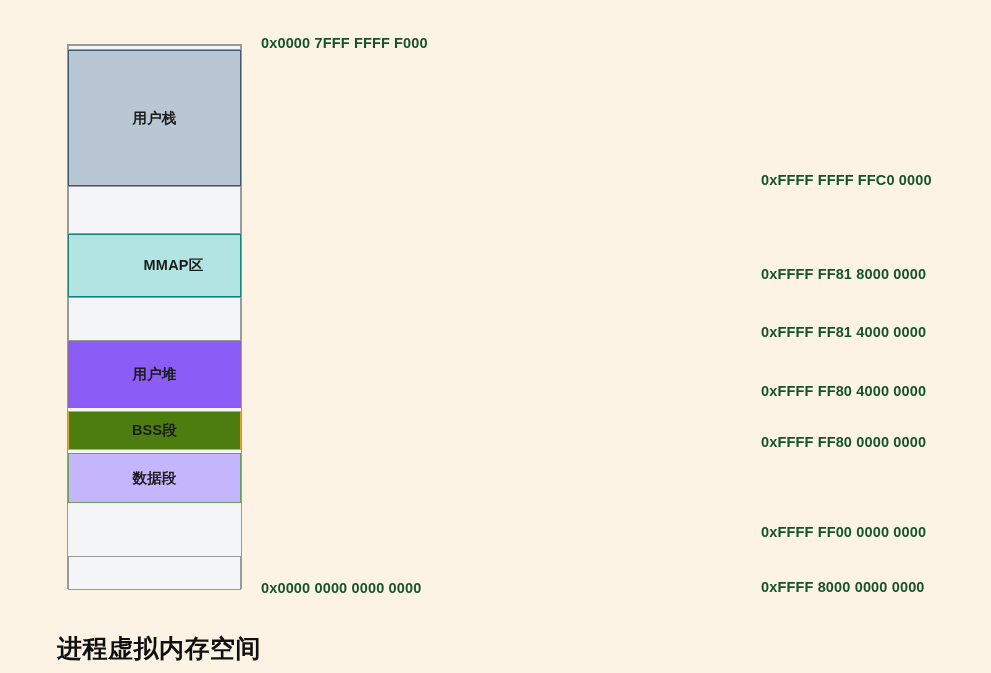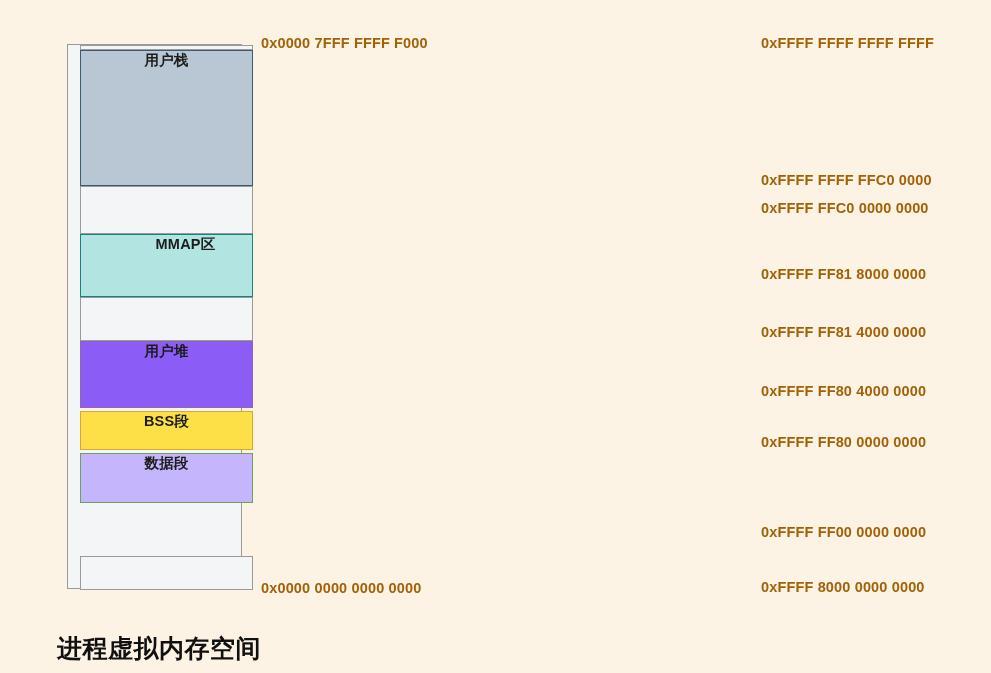--- a/index.html
+++ b/index.html
@@ -33,26 +33,26 @@
   .stack {
     position: absolute;
     background: #f4f5f6;
     border: 1px solid #9a9a9a;
     box-sizing: border-box;
   }
   #stack-process { left: 67px;  top: 44px; width: 175px; height: 545px; }
 
   .block {
     position: absolute;
-    left: 12px;
+    left: 0;
     width: 100%;
     box-sizing: border-box;
     border: 1px solid transparent;
     display: flex;
-    align-items: flex-start;
+    align-items: center;
     justify-content: center;
     text-align: center;
   }
   .block-label {
     font-weight: bold;
     font-size: 14.5px;
     color: #1c1c1c;
     line-height: 1.28;
     letter-spacing: .2px;
     white-space: pre-line;
@@ -60,21 +60,21 @@
   .block.gap {
     background: #f4f5f6;
     border-color: transparent;
   }
 
   
   .addr {
     position: absolute;
     font-weight: bold;
     font-size: 14.5px;
-    color: #a16207;
+    color: #14532d;
     white-space: nowrap;
     letter-spacing: .15px;
   }
   #col-process .addr { left: 261px; }
   #col-kernel  .addr { left: 266px; }
 
   
   .caption {
     position: absolute;
     top: 632px;
@@ -99,38 +99,36 @@
           <span class="block-label">用户栈</span>
         </div>
         <div class="block gap" style="top: 141px; height: 48px; background-color: rgb(244, 245, 246); border-color: rgb(154, 154, 154);"></div>
         <div class="block" style="top: 189px; height: 63px; background-color: rgb(178, 228, 226); border-color: rgb(20, 131, 127); padding-left: 38px;">
           <span class="block-label">MMAP区</span>
         </div>
         <div class="block gap" style="top: 252px; height: 44px; background-color: rgb(244, 245, 246); border-color: rgb(154, 154, 154);"></div>
         <div class="block" style="top: 296px; height: 67px; background-color: #8b5cf6; border-color: rgb(144, 99, 181);">
           <span class="block-label">用户堆</span>
         </div>
-        <div class="block" style="top: 366px; height: 39px; background-color: #fde047; border-color: rgb(224, 165, 42);">
+        <div class="block" style="top: 366px; height: 39px; background-color: #4d7c0f; border-color: rgb(224, 165, 42);">
           <span class="block-label">BSS段</span>
         </div>
         <div class="block" style="top: 408px; height: 50px; background-color: #c4b5fd; border-color: rgb(106, 161, 94);">
           <span class="block-label">数据段</span>
         </div>
         <div class="block gap" style="top: 511px; height: 34px; background-color: rgb(244, 245, 246); border-color: rgb(154, 154, 154);"></div>
       </div>
     <div class="caption" id="caption-process">进程虚拟内存空间</div>
   <div class="addr" style="top: 35px;">0x0000 7FFF FFFF F000</div>
       <div class="addr" style="top: 580px;">0x0000 0000 0000 0000</div>
     </div>
 
   <div class="column" id="col-kernel">
 
-  <div class="addr" style="top: 35px;">0xFFFF FFFF FFFF FFFF</div>
       <div class="addr" style="top: 144px; margin-top: 28px;">0xFFFF FFFF FFC0 0000</div>
-      <div class="addr" style="top: 200px;">0xFFFF FFC0 0000 0000</div>
       <div class="addr" style="top: 266px;">0xFFFF FF81 8000 0000</div>
       <div class="addr" style="top: 324px;">0xFFFF FF81 4000 0000</div>
       <div class="addr" style="top: 383px;">0xFFFF FF80 4000 0000</div>
       <div class="addr" style="top: 434px;">0xFFFF FF80 0000 0000</div>
       <div class="addr" style="top: 524px;">0xFFFF FF00 0000 0000</div>
       <div class="addr" style="top: 579px;">0xFFFF 8000 0000 0000</div>
     </div>
 
 </div>
 

